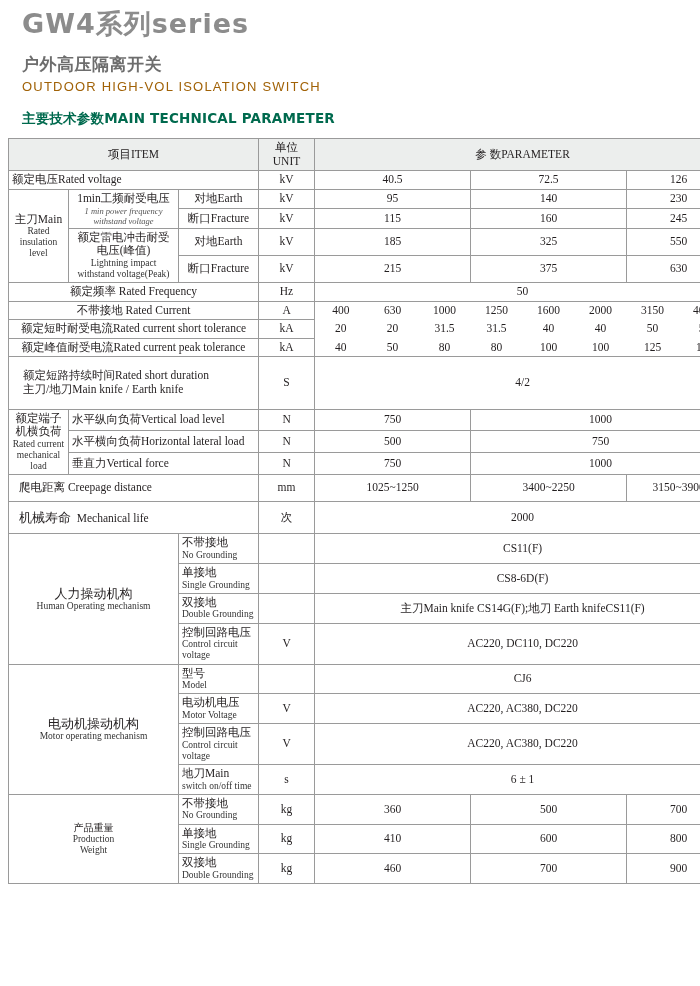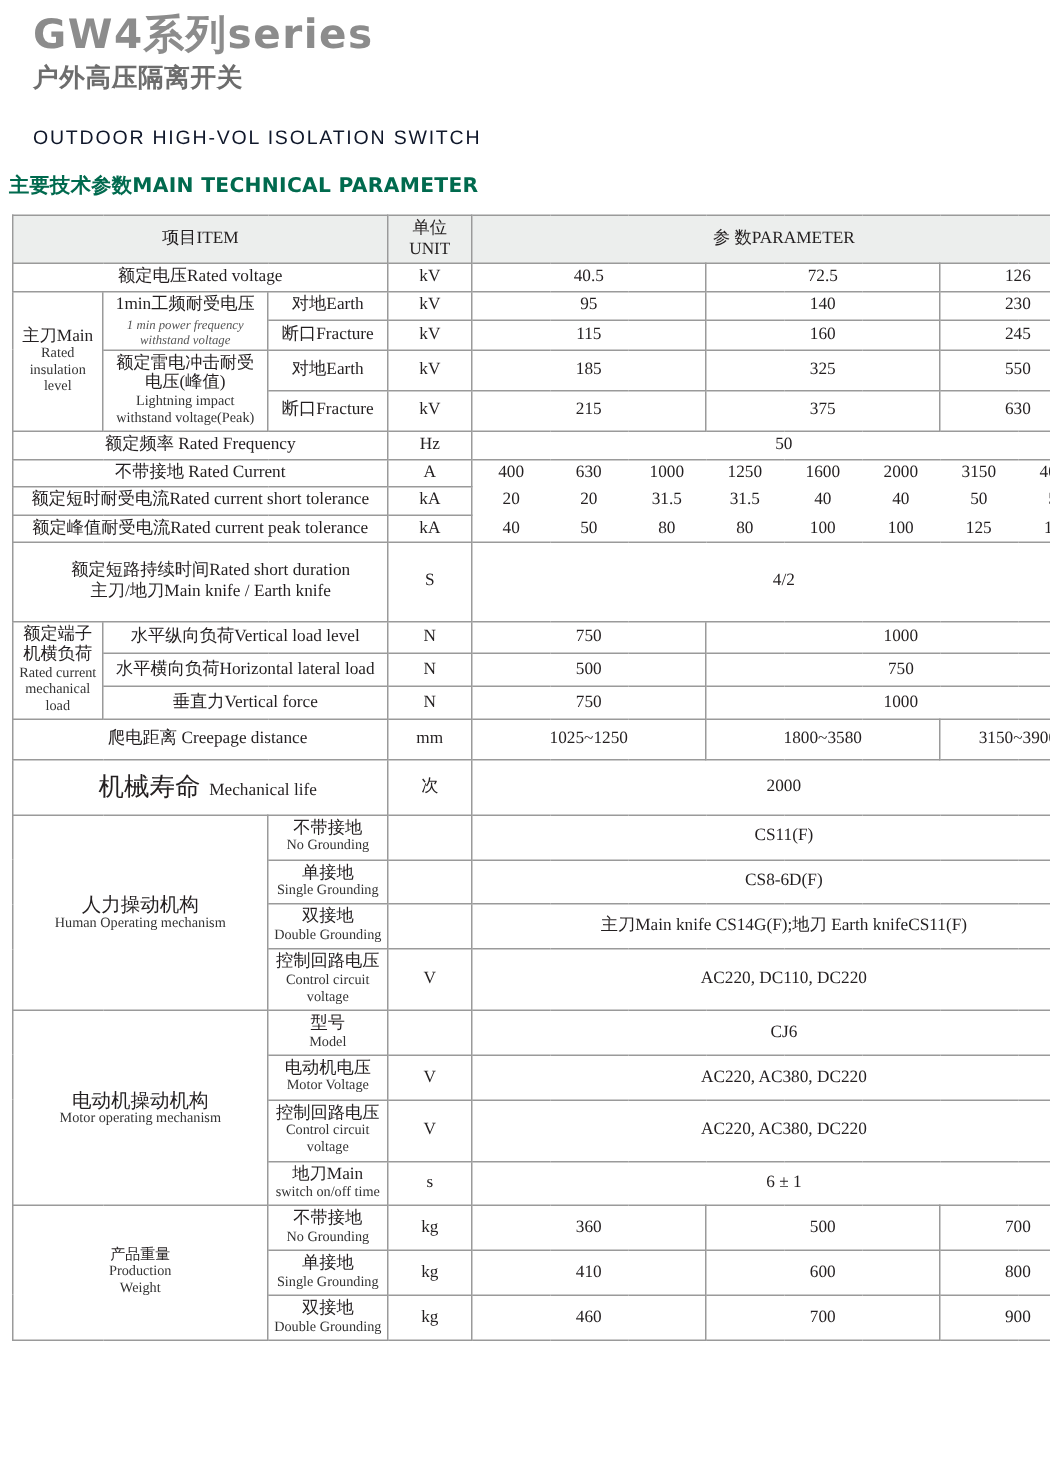--- a/index.html
+++ b/index.html
@@ -22,31 +22,31 @@
     color:#8c8c8c;
     line-height:1.05;
   }
   .title-main .cn{color:#8c8c8c;}
   .title-sub{
     font-family:"DejaVu Sans", sans-serif;
     font-weight:bold;
     font-size:17px;
     color:#6d6d6d;
     letter-spacing:0.5px;
-    margin-top:2px;
+    margin-top:15px;
   }
   .title-en{
     font-family:"Liberation Sans", sans-serif;
     font-size:13px;
-    color:#0f172a;
+    color:#a16207;
     letter-spacing:1.2px;
-    margin-top:21px;
+    margin-top:3px;
   }
   .section-title{
-    margin:16px 0 10px 6px;
+    margin:16px 0 10px 22px;
     font-family:"DejaVu Sans", sans-serif;
     font-weight:bold;
     font-size:13.5px;
     color:#006a4e;
     letter-spacing:0.2px;
   }
 
   
   table.spec{
     border-collapse:collapse;
@@ -55,21 +55,21 @@
     table-layout:fixed;
   }
   table.spec td{
     border:1px solid #9a9a9a;
     font-size:11.5px;
     padding:2px 3px;
     vertical-align:middle;
     line-height:1.18;
   }
   .c{text-align:center;}
-  .l{text-align:center;padding-left:8px;}
+  .l{text-align:left;padding-left:8px;}
   .hdr{background:#eceeed;text-align:center;font-size:12px;}
   .lbl{font-size:11.5px;}
   .small{font-size:9.5px;color:#333;}
   .tiny{font-size:8.5px;color:#555;}
   .nb{border:none !important;}
   .stack{display:block;}
   .num{font-family:"Liberation Serif", serif;font-size:12px;}
   .lefthead{padding-left:6px;padding-right:4px;text-align:center;margin-left:34px;}
 </style>
 </head>
@@ -242,27 +242,27 @@
       </td>
       <td class="c">N</td>
       <td class="c num" colspan="3">750</td>
       <td class="c num" colspan="5">1000</td>
     </tr>
 
     <tr>
       <td class="l" colspan="3" style="padding:6px 0 6px 10px">爬电距离  Creepage distance</td>
       <td class="c">mm</td>
       <td class="c num" colspan="3">1025~1250</td>
-      <td class="c num" colspan="3">1800~3580</td>
+      <td class="c num" colspan="3">3400~2250</td>
       <td class="c num" colspan="2">3150~3900</td>
     </tr>
 
     <tr>
       <td class="l" colspan="3" style="padding:8px 0 8px 10px">
-        <span style="font-size:17px">机械寿命</span>
+        <span style="font-size:13px">机械寿命</span>
         <span>&nbsp;</span><span>Mechanical life</span>
       </td>
       <td class="c">次</td>
       <td class="c num" colspan="8">2000</td>
     </tr>
 
     <tr>
       <td class="lefthead" rowspan="4" colspan="2">
         <span class="stack" style="font-size:13px">人力操动机构</span>
         <span class="stack small">Human Operating mechanism</span>

